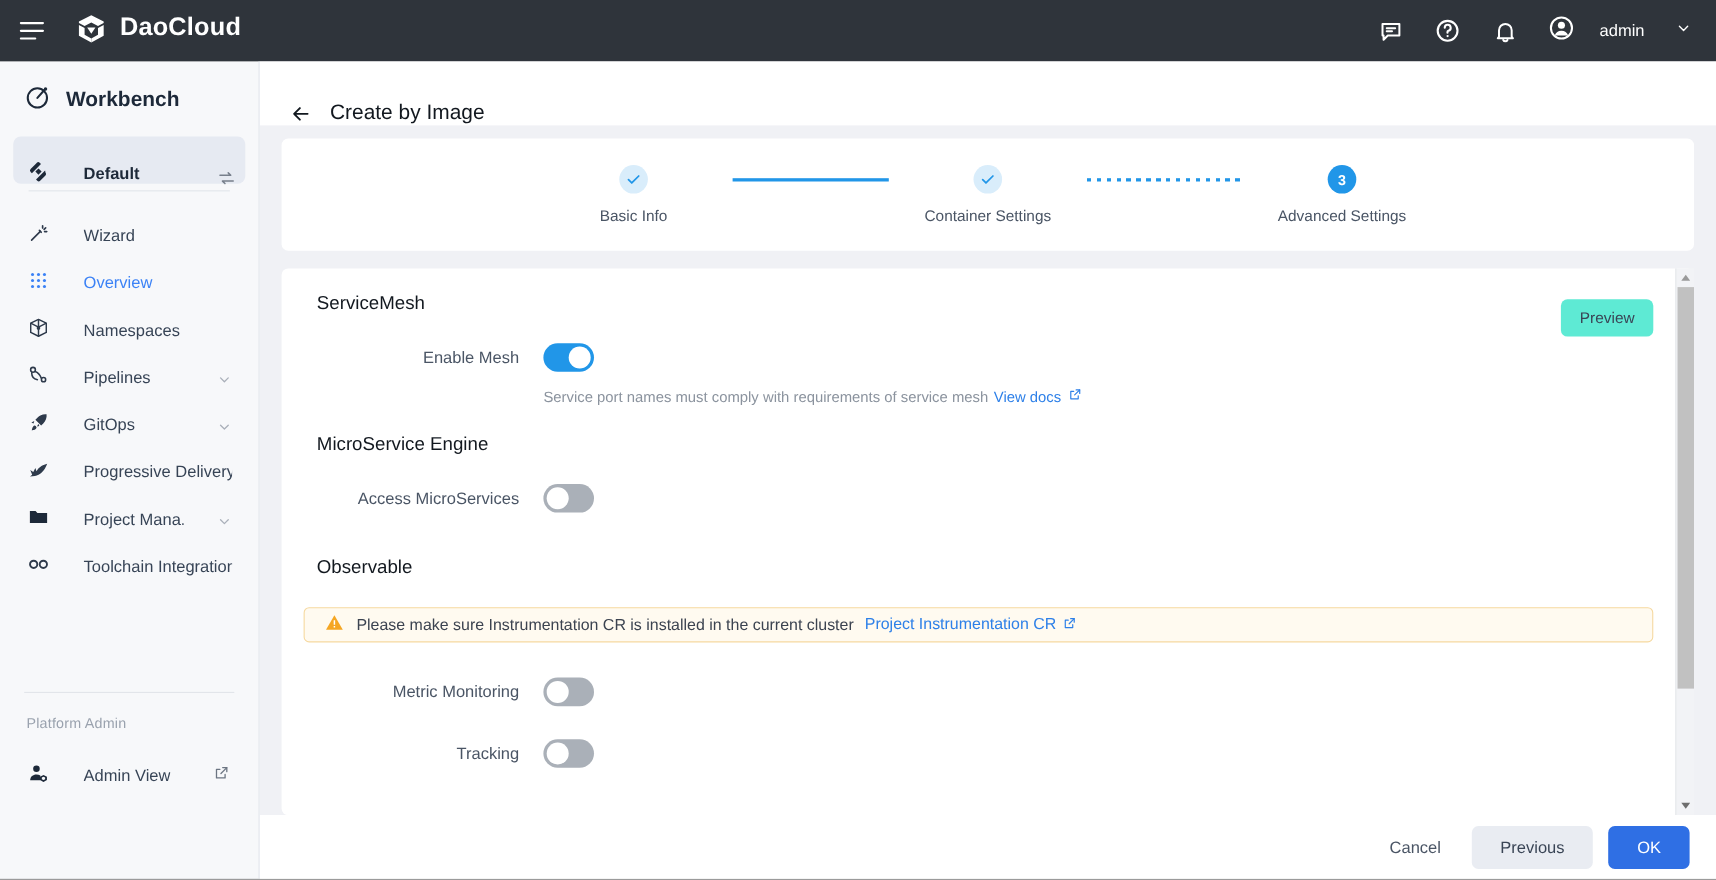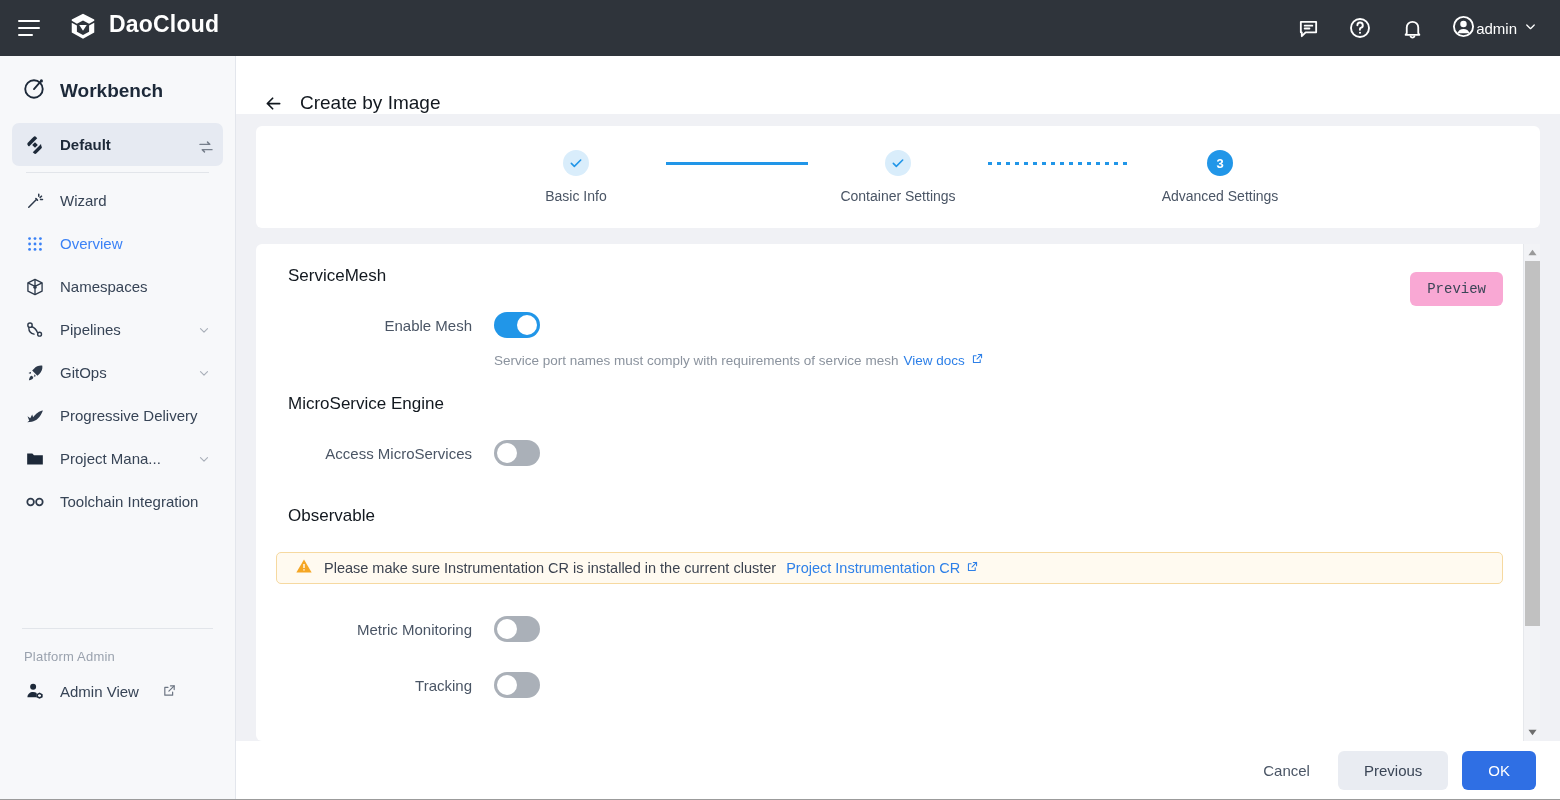--- a/index.html
+++ b/index.html
@@ -26,21 +26,21 @@
   }
   .hamburger i { display: block; height: 2px; background: #ffffff; border-radius: 1px; }
   .hamburger i:nth-child(1) { width: 22px; }
   .hamburger i:nth-child(2) { width: 22px; }
   .hamburger i:nth-child(3) { width: 15px; }
   .brand { display: flex; align-items: flex-start; gap: 11px; }
   .brand-name { font-size: 23px; font-weight: bold; letter-spacing: .2px; color:#fff; }
   .topbar-spacer { flex: 1 1 auto; }
   .topbar-icons { display: flex; align-items: center; gap: 26px; }
   .tb-ico { width: 26px; height: 26px; display:flex; align-items:center; justify-content:center; cursor:pointer; }
-  .user-block { display: flex; align-items: center; gap: 0; margin-left: 26px; cursor: pointer; }
+  .user-block { display: flex; align-items: center; gap: 22px; margin-left: 26px; cursor: pointer; }
   .user-name { font-size: 15px; color: #ffffff; }
   .caret-down { margin-left: 6px; }
 
   
   .body-row { flex: 1 1 auto; display: flex; min-height: 0; }
 
   
   .sidebar {
     width: 236px; flex: 0 0 236px;
     background: #f7f8fa;
@@ -50,25 +50,25 @@
     padding-top: 0;
     position: relative;
   }
   .wb-head {
     display: flex; align-items: center; gap: 13px;
     padding: 20px 0 18px 22px;
   }
   .wb-title { font-size: 19px; font-weight: bold; color: #1d2939; }
   .nav-list { padding: 0 12px; }
   .nav-item {
-    display: flex; align-items: center;
+    display: flex; align-items: flex-end;
     height: 43px; padding: 0 12px;
     border-radius: 7px; cursor: pointer;
     color: #374456; font-size: 15px;
-    gap: 14px;
+    gap: 30px;
   }
   .nav-item.active-proj { background: #e6eaf2; font-weight: bold; color:#1d2939; }
   .nav-item.current { color: #3b82f6; }
   .nav-ico { width: 22px; height: 22px; flex: 0 0 22px; display:flex; align-items:center; justify-content:center; }
   .nav-label { flex: 1 1 auto; white-space: nowrap; overflow: hidden; }
   .nav-chev { width: 14px; height: 14px; opacity: .55; }
   .nav-sep { height: 1px; background: #e2e5ea; margin: 6px 14px 6px 14px; }
   .sb-divider { height: 1px; background: #e2e5ea; margin: 10px 22px; }
   .sb-section-title {
     font-size: 13px; color: #9aa2ae; padding: 10px 24px 6px 24px; letter-spacing:.2px;
@@ -134,23 +134,23 @@
     flex: 1 1 auto; min-width: 0;
     padding: 22px 0 0 0;
     overflow: hidden;
   }
   .section-title {
     font-size: 17px; color: #12181f;
     padding-left: 32px; margin-bottom: 26px;
   }
   .sec-row { display:flex; align-items:center; justify-content:space-between; padding-right: 20px;}
   .preview-btn {
-    background: #f9a8d4; color:#3a4556; border:none; border-radius:6px;
+    background: #5eead4; color:#3a4556; border:none; border-radius:6px;
     font-size: 14px; padding: 9px 17px; cursor: pointer;
-    font-family: Liberation Mono, monospace;
+    font-family: Liberation Sans, sans-serif;
   }
   .field-row { display: flex; align-items: center; margin-bottom: 8px; }
   .field-label {
     width: 238px; flex: 0 0 238px;
     text-align: right; padding-right: 22px;
     font-size: 15px; color: #4a5565;
   }
   .toggle {
     width: 46px; height: 26px; border-radius: 13px;
     position: relative; cursor: pointer; flex: 0 0 46px;

